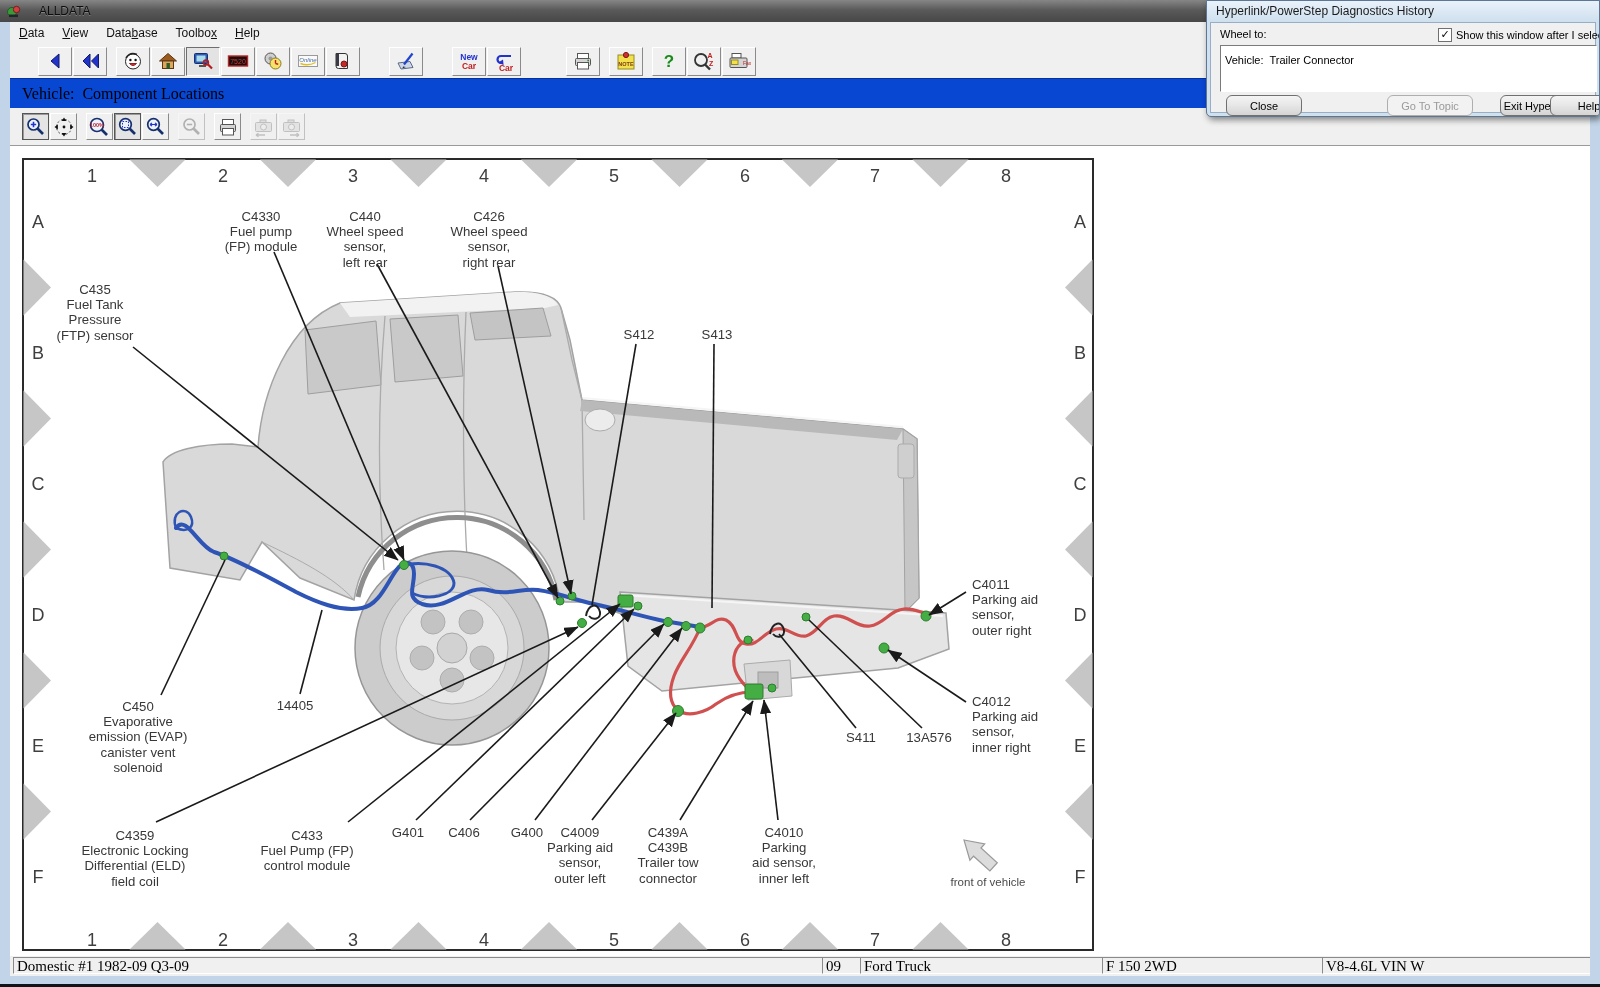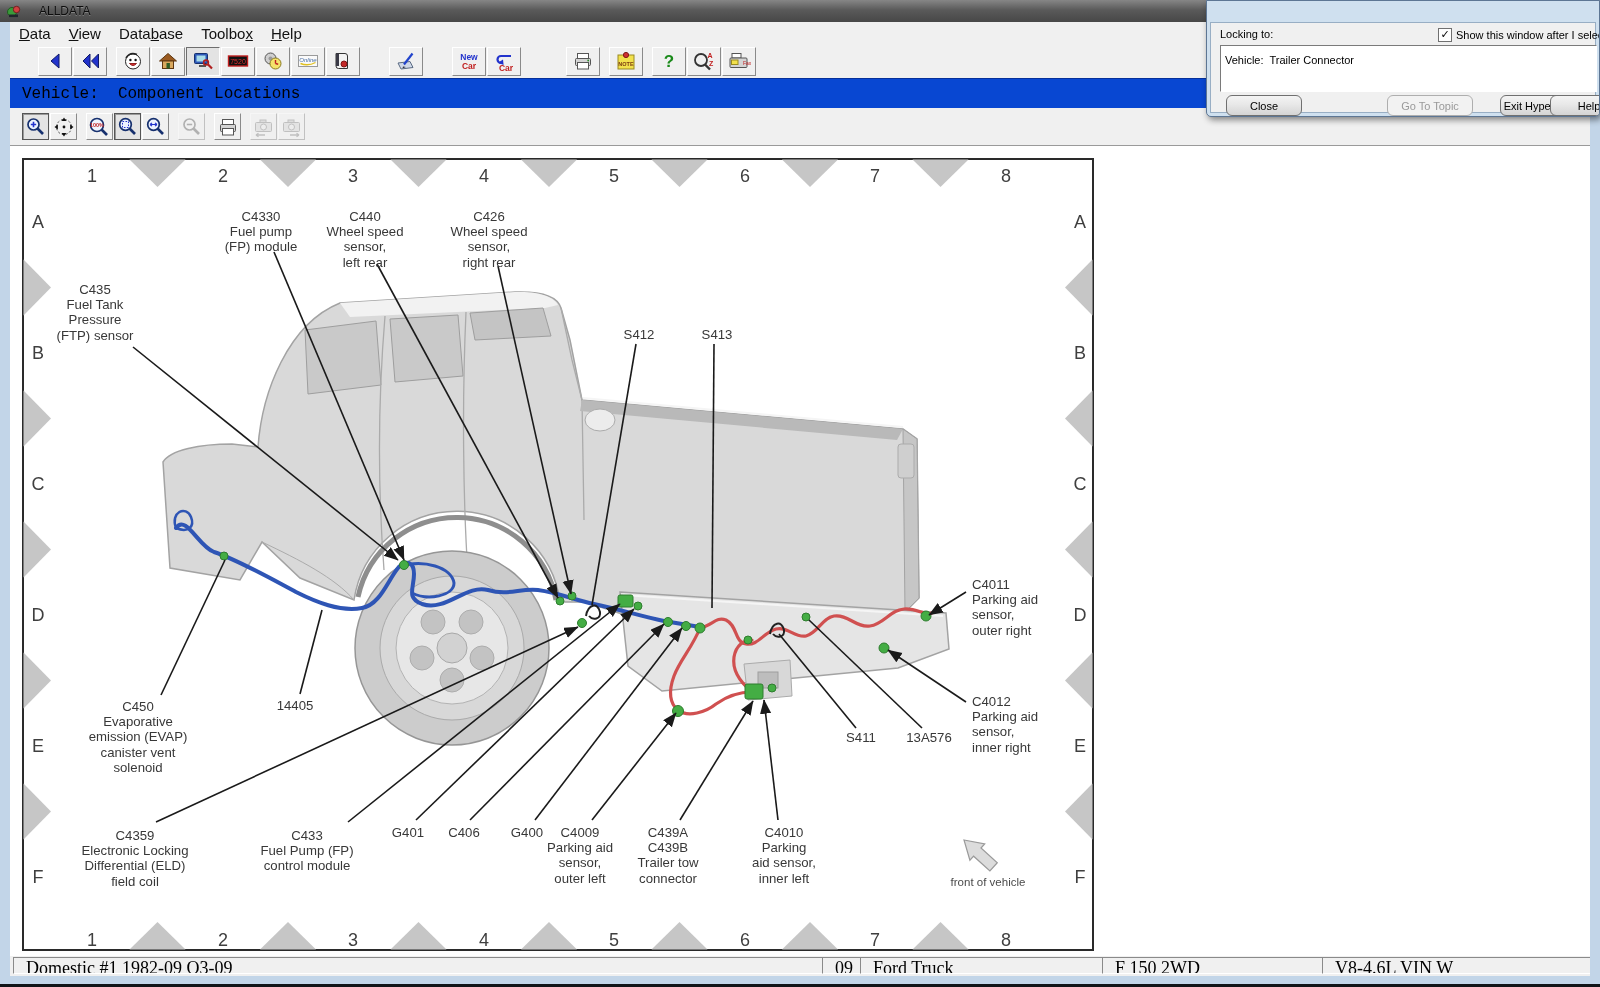--- a/index.html
+++ b/index.html
@@ -8,44 +8,44 @@
   .abs{position:absolute;}
   
   .titlebar{left:0;top:0;width:1600px;height:22px;background:linear-gradient(#868686,#5a5a5a 45%,#474747);
             display:flex;align-items:center;padding-left:6px;box-sizing:border-box;color:#000;font-size:12px;gap:12px;}
   .titlebar .ttl{margin-left:6px;color:#0d0d0d;text-shadow:0 1px 0 rgba(255,255,255,.25);}
   .frame-l{left:0;top:22px;width:10px;height:954px;background:#c2d5e8;border-right:1px solid #93accama;}
   .frame-r{left:1590px;top:22px;width:10px;height:954px;background:#c2d5e8;}
   .frame-b{left:0;top:976px;width:1600px;height:8px;background:#c2d5e8;}
   .frame-bb{left:0;top:984px;width:1600px;height:3px;background:#101418;}
   .menubar{left:10px;top:22px;width:1580px;height:22px;background:#f0f0f0;border-bottom:1px solid #dcdcdc;
-           display:flex;align-items:center;font-size:15px;color:#111;}
+           display:flex;align-items:center;font-size:12px;color:#111;}
   .menu-item{padding:2px 9px;cursor:default;}
   .menu-item u{text-decoration:underline;}
   .toolbar{left:10px;top:44px;width:1580px;height:34px;background:#f0f0f0;display:flex;align-items:center;}
   .tb-btn{width:34px;height:29px;margin-right:1px;background:#f0f0f0;border:1px solid #f0f0f0;
           display:flex;align-items:center;justify-content:center;box-sizing:border-box;}
   .tb-btn.raised{border-color:#ffffff #8a8a8a #8a8a8a #ffffff;}
   .tb-btn.pressed{border-color:#6e6e6e #ffffff #ffffff #6e6e6e;background:#e3e3e3;}
   .gap8{width:8px;} .gap28{width:28px;}
   .bluebar{left:10px;top:78px;width:1580px;height:30px;background:#0847d2;border-top:1px solid #06309a;
            display:flex;align-items:center;color:#000;}
-  .bluebar span{margin-left:12px;font-family:Liberation Mono, monospace;font-size:16px;white-space:pre;}
+  .bluebar span{margin-left:12px;font-family:Liberation Serif, serif;font-size:16px;white-space:pre;}
   .zoombar{left:10px;top:108px;width:1580px;height:38px;background:#f0f0f0;border-bottom:1px solid #9a9a9a;
            display:flex;align-items:center;padding-left:12px;box-sizing:border-box;}
   .zb-btn{width:27px;height:27px;margin-right:1px;background:#f0f0f0;border:1px solid #fff;
           border-color:#ffffff #8a8a8a #8a8a8a #ffffff;display:flex;align-items:center;justify-content:center;box-sizing:border-box;}
   .zb-btn.pressed{border-color:#555 ;border-width:1px;box-shadow:inset 1px 1px 0 #9a9a9a;background:#e4e4e4;}
   .zb-btn.disabled{opacity:.45;filter:grayscale(1);}
   .canvas{left:10px;top:146px;width:1580px;height:810px;background:#ffffff;}
   #diag-svg{position:absolute;left:10px;top:10px;}
   
   .statusbar{left:10px;top:956px;width:1580px;height:20px;background:#f0f0f0;}
   .sfield{position:absolute;top:1px;height:15px;background:#f0f0f0;border:1px solid;border-color:#8a8a8a #ffffff #ffffff #8a8a8a;
-          font-family:"Liberation Serif",serif;font-size:18px;color:#000;padding:0 12px;overflow:hidden;white-space:nowrap;}
+          font-family:"Liberation Serif",serif;font-size:15px;color:#000;padding:0 3px;overflow:hidden;white-space:nowrap;}
   .grip{position:absolute;left:1572px;top:2px;width:16px;height:15px;
         background:repeating-linear-gradient(135deg,#f0f0f0 0 2px,#aeb6bf 2px 4px);}
   
   .dialog{left:1206px;top:0;width:394px;height:117px;background:#cfe0ef;border:1px solid #5d7694;
           border-radius:0 0 5px 5px;box-shadow:2px 3px 6px rgba(0,0,0,.45);box-sizing:border-box;overflow:hidden;z-index:50;}
   .dlg-title{height:20px;display:flex;align-items:center;padding-left:9px;font-size:12px;color:#1a1a1a;
              background:linear-gradient(#e9f2fa,#cfe0ef);}
   .dlg-client{position:absolute;left:3px;top:21px;right:3px;bottom:3px;background:#f0f0f0;border:1px solid #98aec4;}
   .dlg-row{position:absolute;left:9px;top:5px;right:0;height:14px;font-size:11px;color:#000;}
   .dlg-check{position:absolute;left:218px;top:0px;display:flex;align-items:center;}
@@ -517,23 +517,26 @@
     <div class="sfield" style="left: 850px; width: 239px;">Ford Truck</div>
     <div class="sfield" style="left: 1092px; width: 217px;">F 150 2WD</div>
     <div class="sfield" style="left: 1312px; width: 263px;">V8-4.6L VIN W</div>
   </div>
 <div class="abs frame-l"></div>
 <div class="abs frame-r"></div>
 <div class="abs frame-b"></div>
 <div class="abs frame-bb"></div>
 
 <div class="abs dialog">
+  <div class="dlg-title">
+    <span>Hyperlink/PowerStep Diagnostics History</span>
+  </div>
   <div class="dlg-client">
     <div class="dlg-row">
-      <span>Locking to:</span>
+      <span>Wheel to:</span>
       <span class="dlg-check">
         <span class="cbox">✓</span>
         <span style="white-space:nowrap;">Show this window after I select a hype</span>
       </span>
     </div>
     <div class="dlg-list">
       <div>Vehicle:  Trailer Connector</div>
     </div>
     <div class="dlg-btnrow" id="dlg-btnrow">
         <div class="dlg-btn" style="left: 15px; width: 76px;">Close</div>

